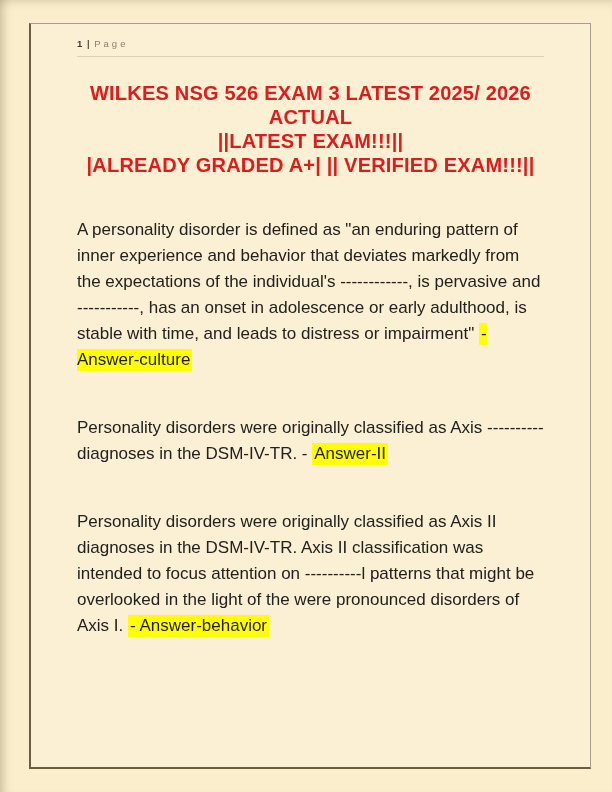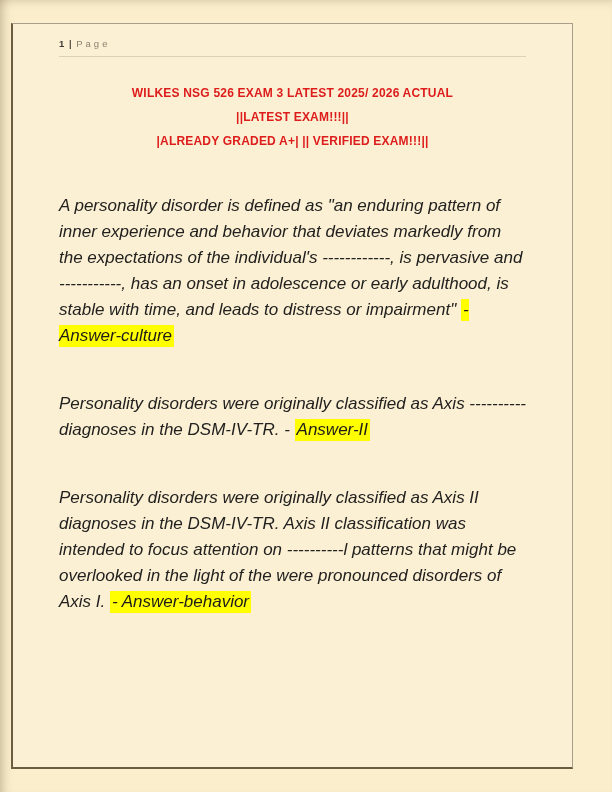--- a/index.html
+++ b/index.html
@@ -11,21 +11,21 @@
   }
   .viewport {
     position: relative;
     width: 612px; height: 792px;
     background: #faeecd;
     box-shadow: inset 10px 0 10px -7px rgba(95, 75, 35, 0.30),
                 inset 0 8px 8px -6px rgba(95, 75, 35, 0.18);
   }
   .page {
     position: absolute;
-    left: 11px; top: 23px;
+    left: 29px; top: 23px;
     width: 562px; height: 746px;
     box-sizing: border-box;
     background: #fbf0d3;
     border-top: 1px solid #a89f8a;
     border-right: 1px solid #a89f8a;
     border-left: 2px solid #6b5d41;
     border-bottom: 2px solid #6b5d41;
     padding: 13px 46px 0 46px;
   }
   .page-header {
@@ -48,30 +48,29 @@
   }
   .page-header .lbl {
     letter-spacing: 3px;
     color: #8a8272;
   }
   .exam-title {
     margin-top: 24px;
     text-align: center;
     color: #dd1c1c;
     font-weight: bold;
-    font-size: 12px;
+    font-size: 20px;
     line-height: 24px;
     letter-spacing: 0.2px;
   }
   .document-body {
     margin-top: 40px;
     font-size: 17px;
     line-height: 26px;
     color: #222120;
-    font-style: italic;
   }
   .document-body p {
     margin: 0 0 8px 0;
   }
   .document-body p.blank {
     height: 26px;
   }
   .hl {
     background: #ffff00;
     color: #1d1c1a;

